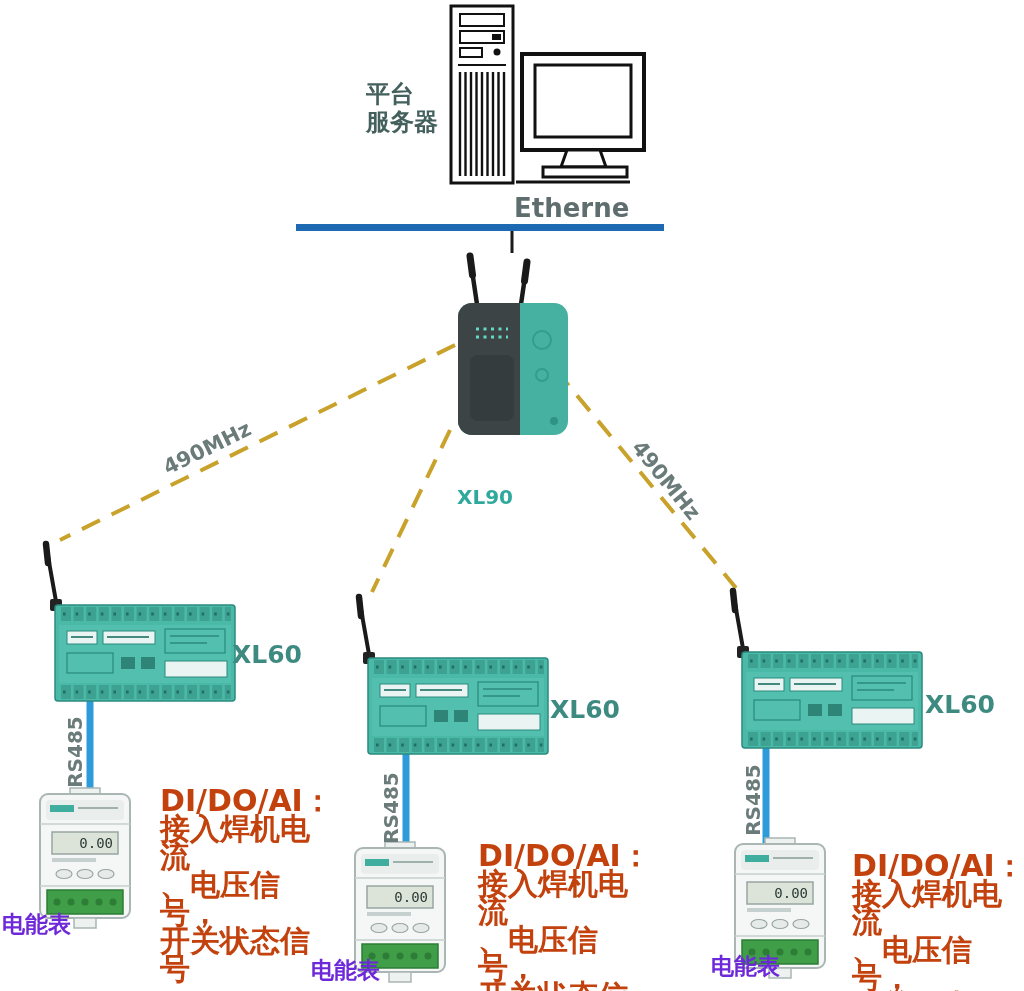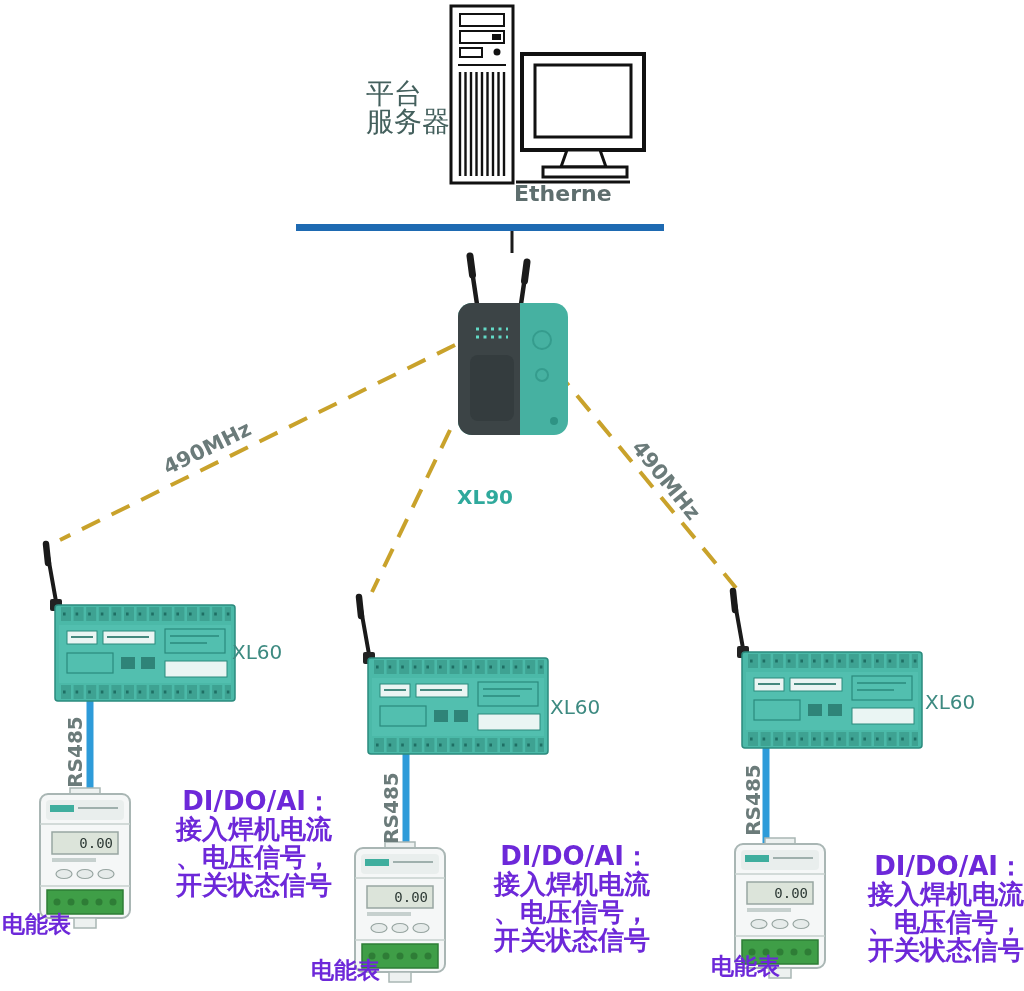--- a/index.html
+++ b/index.html
@@ -11,30 +11,30 @@
     height: 991px;
     background: #ffffff;
     overflow: hidden;
   }
   .abs { position: absolute; }
   .lbl {
     position: absolute;
     white-space: pre-line;
     line-height: 1.22;
   }
-  .lbl-server   { left:366px; top:80px;  font-size:28px; font-weight:400; color:#44605D; line-height:28px; }
-  .lbl-ethernet { left:514px; top:181px; font-size:22px; font-weight:600; color:#5E6E6E; }
+  .lbl-server   { left:366px; top:80px;  font-size:24px; font-weight:700; color:#44605D; line-height:28px; }
+  .lbl-ethernet { left:514px; top:193px; font-size:26px; font-weight:600; color:#5E6E6E; }
   .lbl-xl90     { left:457px; top:485px; font-size:20px; font-weight:700; color:#2FA99C; }
   .lbl-freq     { font-size:21px; font-weight:600; color:#6B7B7A; width:95px; text-align:center; }
   .lbl-freq-left  { left:160px; top:436px; transform:rotate(-26deg); }
   .lbl-freq-right { left:618px; top:468px; transform:rotate(51deg); }
-  .lbl-xl60     { font-size:20px; font-weight:400; color:#3D8A81; }
+  .lbl-xl60     { font-size:25px; font-weight:700; color:#3D8A81; }
   .lbl-rs485    { font-size:20px; font-weight:600; color:#6B7B7A; width:90px; height:22px; text-align:center; transform:rotate(-90deg); }
   .lbl-meter    { font-size:23px; font-weight:700; color:#6d28d9; }
-  .lbl-io       { font-size:26px; font-weight:700; color:#6d28d9; line-height:28px; width:172px;text-align:right; }
+  .lbl-io       { font-size:30px; font-weight:700; color:#c2410c; line-height:28px; width:172px; }
 </style>
 </head>
 <body>
 
 <div class="canvas">
 
   <svg class="abs" style="left:0;top:0" width="1024" height="991" viewBox="0 0 1024 991">
     <rect x="296" y="224" width="368" height="7" fill="#1E6AB2"></rect>
     <line x1="512" y1="231" x2="512" y2="253" stroke="#1b1b1b" stroke-width="3"></line>
     <line x1="455" y1="345" x2="60" y2="540" stroke="#C9A22B" stroke-width="4" stroke-dasharray="20 13"></line>

